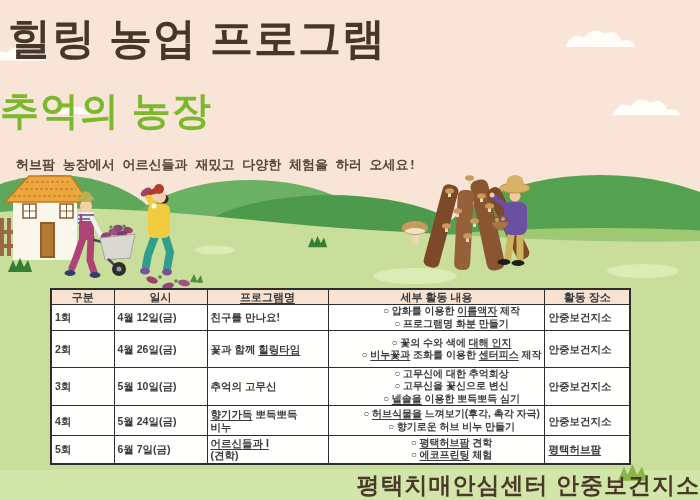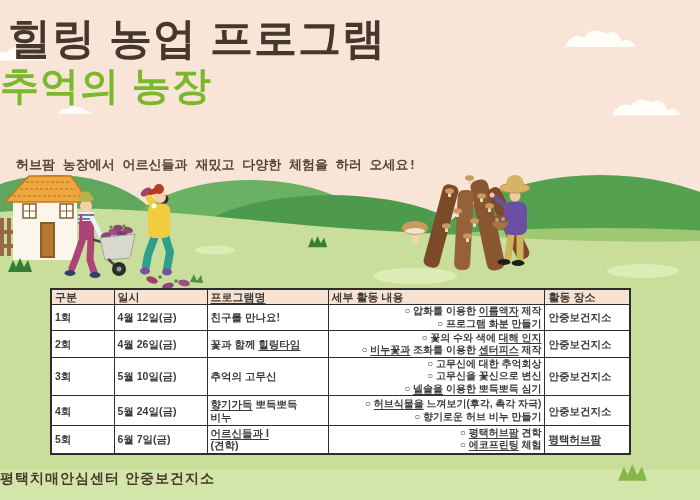--- a/index.html
+++ b/index.html
@@ -7,52 +7,52 @@
     position:relative;width:700px;height:500px;overflow:hidden;
     background:#f8e5d8;
     font-family:"Liberation Sans","DejaVu Sans",sans-serif;
   }
   .scene{position:absolute;left:0;top:0;width:700px;height:500px;}
   .main-title{
     position:absolute;left:0;top:2px;width:100%;margin:8px;
     font-size:43px;font-weight:900;letter-spacing:1px;color:#46372b;
   }
   .sub-title{
-    position:absolute;left:0;top:59px;width:100%;margin:0;
+    position:absolute;left:0;top:84px;width:100%;margin:0;
     font-size:39px;font-weight:900;letter-spacing:1px;color:#7cb82c;
   }
   .tagline{
     position:absolute;left:0;top:140px;width:100%;margin:16px;
     font-size:13px;font-weight:700;color:#55443a;font-family:Liberation Mono, monospace;
   }
   table.schedule{
     position:absolute;left:50px;top:288px;
     border-collapse:collapse;table-layout:fixed;
     background:#fffffd;border:2.5px solid #2d2d2d;
     font-size:10.5px;font-weight:700;color:#3b3b3b;
   }
   .schedule th,.schedule td{
     border:1.5px solid #2d2d2d;padding:0 3px;line-height:12.4px;
     vertical-align:middle;overflow:hidden;
   }
-  .schedule thead th{background:#f8e2d2;height:14px;font-size:11px;text-align:left;}
+  .schedule thead th{background:#f8e2d2;height:14px;font-size:11px;text-align:center;}
   .schedule td.center{}
   .schedule td.details{font-size:10px;}
-  .schedule td.details div{text-align:right;padding-left:2px;white-space:nowrap;margin-left:28px;}
+  .schedule td.details div{text-align:center;padding-left:2px;white-space:nowrap;margin-left:28px;}
   .sq{
     text-decoration-line:underline;
     text-decoration-style:wavy;
     text-decoration-color:#e0532c;
     text-decoration-thickness:1px;
     text-underline-offset:2px;
     text-decoration:underline;
   }
   .footer-org{
-    position:absolute;left:0;top:470px;width:100%;margin:0;text-align:left;
-    font-size:14px;font-weight:800;letter-spacing:1px;color:#4a382a;
+    position:absolute;left:0;top:470px;width:100%;margin:0;text-align:right;
+    font-size:23px;font-weight:800;letter-spacing:1px;color:#4a382a;
   }
 </style>
 </head>
 <body>
 
 <div class="page">
 
   <svg class="scene" viewBox="0 0 700 500" xmlns="http://www.w3.org/2000/svg">
 
     <g fill="#fffdf8">
@@ -230,27 +230,27 @@
       </thead>
       <tbody>
         <tr style="height: 26px;">
           <td class="center">1회</td>
           <td class="center">4월 12일(금)</td>
           <td class="center">
             <div><span>친구를 만나요!</span></div>
           </td>
           <td class="details">
             <div><span>○ 압화를 이용한 </span><span class="sq">이름액자</span><span> 제작</span></div>
-            <div><span>○ 프로그램 화분 만들기</span></div>
+            <div><span>○ 프로그램명 화분 만들기</span></div>
           </td>
           <td class="center">
             <div><span>안중보건지소</span></div>
           </td>
         </tr>
-        <tr style="height: 27px;">
+        <tr style="height: 37px;">
           <td class="center">2회</td>
           <td class="center">4월 26일(금)</td>
           <td class="center">
             <div><span>꽃과 함께 </span><span class="sq">힐링타임</span></div>
           </td>
           <td class="details">
             <div><span>○ 꽃의 수와 색에 </span><span class="sq">대해 인지</span></div>
             <div><span>○ </span><span class="sq">비누꽃과</span><span> 조화를 이용한 </span><span class="sq">센터피스</span><span> 제작</span></div>
           </td>
           <td class="center">

